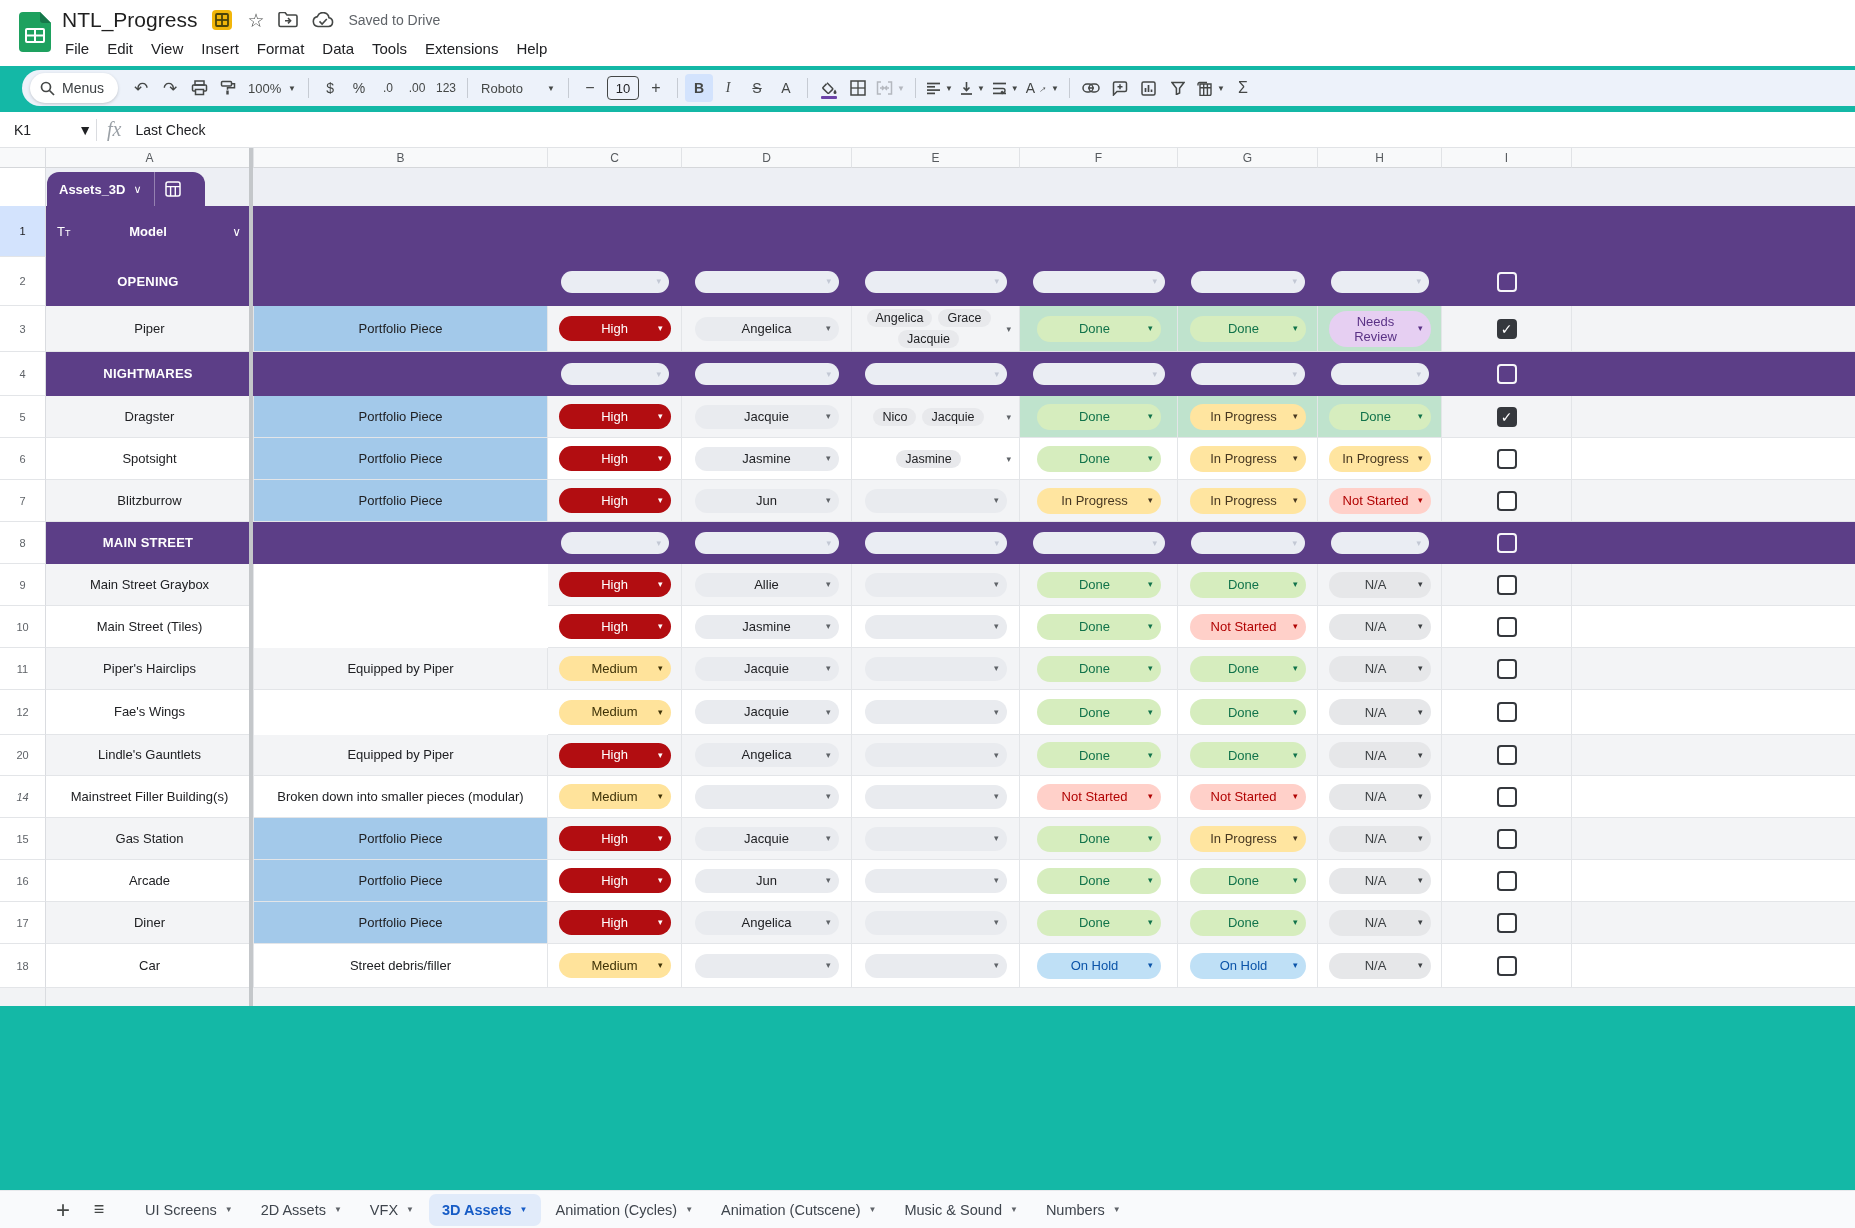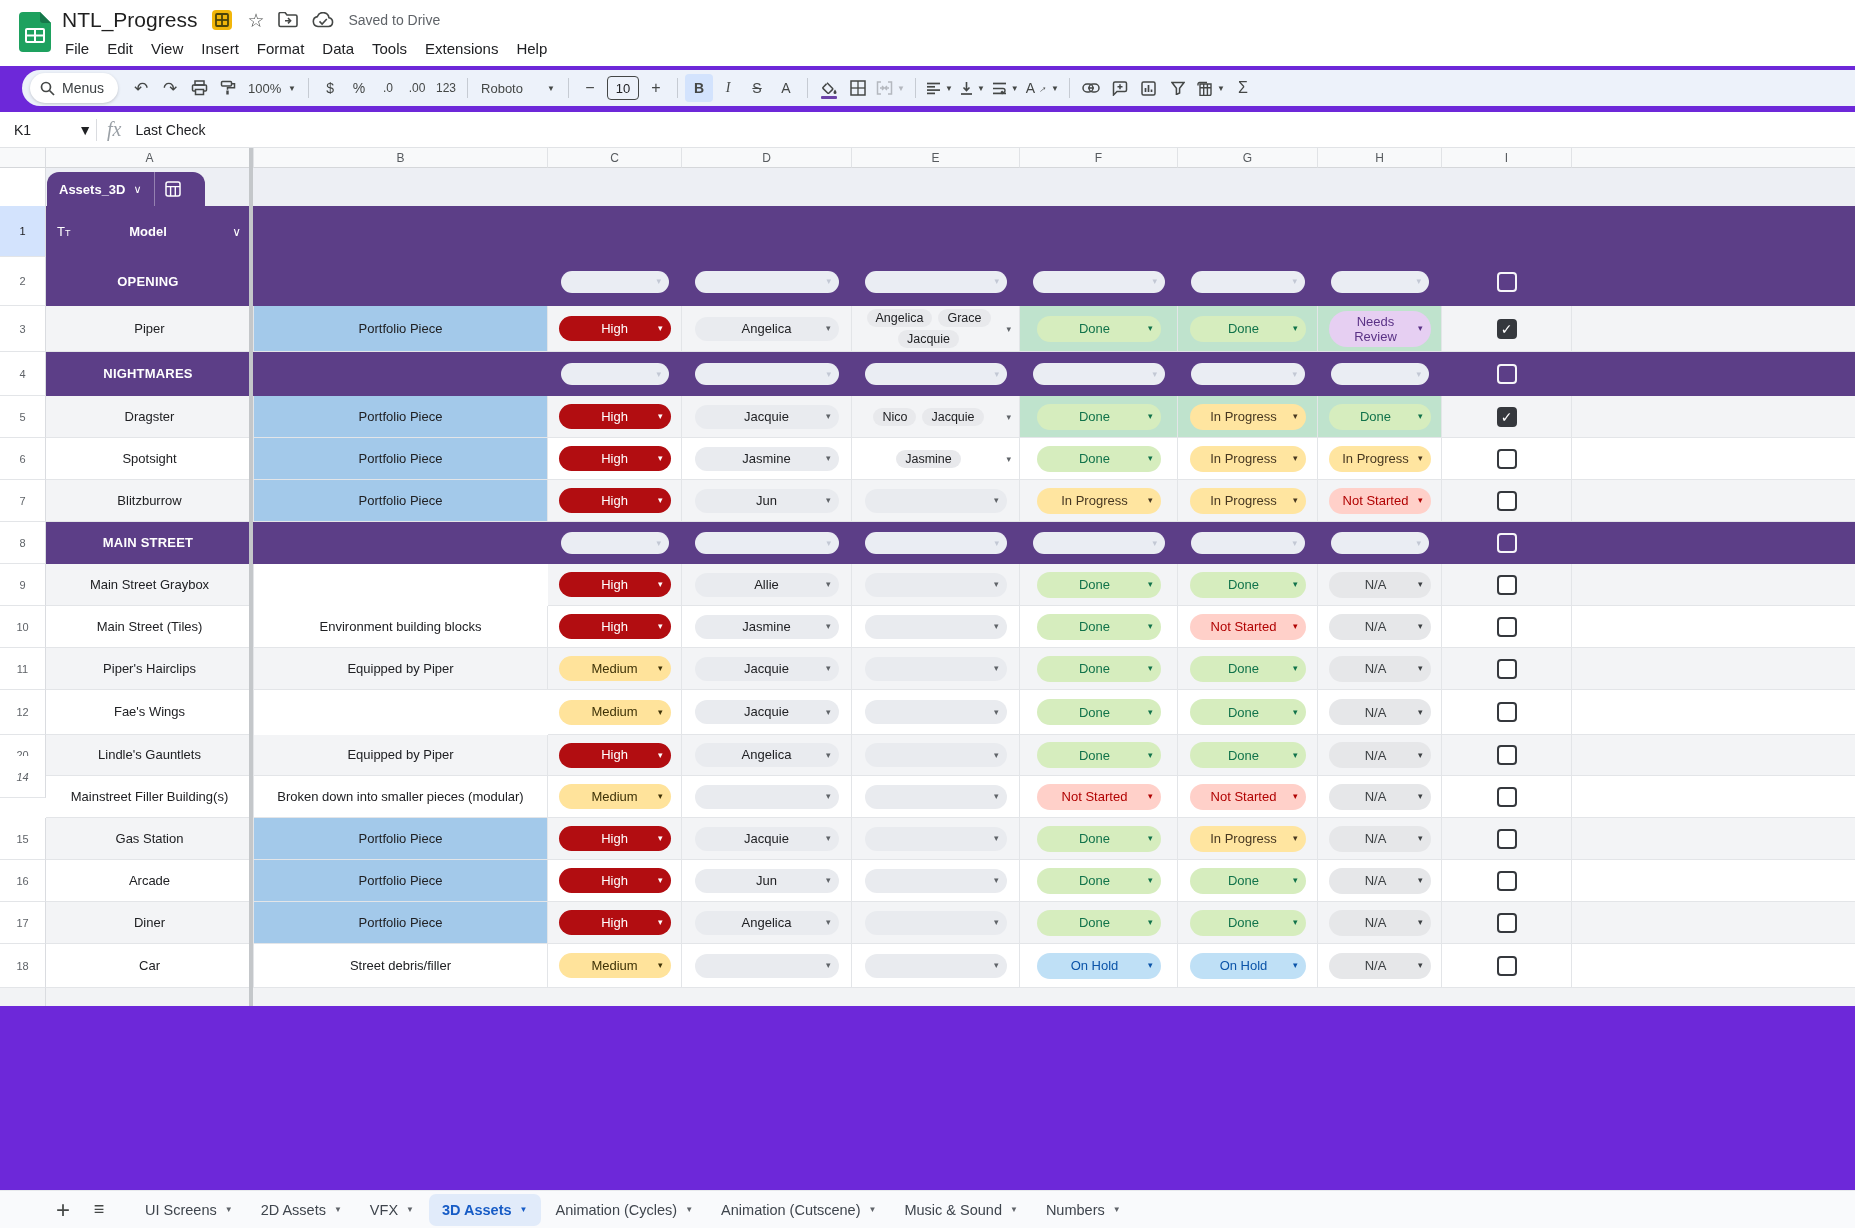--- a/index.html
+++ b/index.html
@@ -1,17 +1,17 @@
 <!DOCTYPE html>
 <html><head>
 <meta charset="utf-8">
 <style>
   * { box-sizing: border-box; margin: 0; padding: 0; }
   body { font-family: "Liberation Sans", "DejaVu Sans", sans-serif; background:#fff; }
-  #app { position:relative; width:1855px; height:1228px; background:#6d28d9; overflow:hidden; }
+  #app { position:relative; width:1855px; height:1228px; background:#14b8a6; overflow:hidden; }
 
   
   #topbar { position:absolute; left:0; top:0; width:100%; height:66px; background:#fff; }
   #logo { position:absolute; left:16px; top:12px; width:38px; height:40px; }
   #title-row { position:absolute; left:62px; top:8px; display:flex; align-items:center; gap:14px; }
   #doc-title { font-size:21px; color:#1f1f1f; }
   .tb-ico { color:#444746; font-size:17px; display:flex; align-items:center; }
   #saved-label { font-size:14px; color:#5f6368; }
   #menubar { position:absolute; left:56px; top:36px; display:flex; }
   .menu-item { font-size:15px; color:#202124; padding:4px 9px; border-radius:6px; cursor:default; }
@@ -324,21 +324,21 @@
       <div class="abs gut" style="left: 0px; top: 204px; width: 46px; height: 44px;">4</div>
       <div class="abs gut" style="left: 0px; top: 248px; width: 46px; height: 42px;">5</div>
       <div class="abs gut" style="left: 0px; top: 290px; width: 46px; height: 42px;">6</div>
       <div class="abs gut" style="left: 0px; top: 332px; width: 46px; height: 42px;">7</div>
       <div class="abs gut" style="left: 0px; top: 374px; width: 46px; height: 42px;">8</div>
       <div class="abs gut" style="left: 0px; top: 416px; width: 46px; height: 42px;">9</div>
       <div class="abs gut" style="left: 0px; top: 458px; width: 46px; height: 42px;">10</div>
       <div class="abs gut" style="left: 0px; top: 500px; width: 46px; height: 42px;">11</div>
       <div class="abs gut" style="left: 0px; top: 542px; width: 46px; height: 45px;">12</div>
       <div class="abs gut" style="left: 0px; top: 587px; width: 46px; height: 41px;">20</div>
-      <div class="abs gut" style="left: 0px; top: 608px; width: 46px; height: 42px; font-style: italic;">14</div>
+      <div class="abs gut" style="left: 0px; top: 628px; width: 46px; height: 42px; font-style: italic;">14</div>
       <div class="abs gut" style="left: 0px; top: 670px; width: 46px; height: 42px;">15</div>
       <div class="abs gut" style="left: 0px; top: 712px; width: 46px; height: 42px;">16</div>
       <div class="abs gut" style="left: 0px; top: 754px; width: 46px; height: 42px;">17</div>
       <div class="abs gut" style="left: 0px; top: 796px; width: 46px; height: 44px;">18</div>
       <div class="abs " style="left: 0px; top: 840px; width: 46px; height: 18px; background: rgb(242, 243, 245); border-right: 1px solid rgb(218, 220, 224);"></div>
       <div class="abs purple-cell" style="left: 46px; top: 58px; width: 1809px; height: 51px; background: rgb(92, 62, 135);"></div>
       <div class="abs hcell" style="left: 46px; top: 58px; width: 204px; height: 51px;">
         <span class="tt-icon">T<small>T</small></span>
         <span class="hlabel">Model</span>
         <span class="hchev">∨</span>
@@ -691,21 +691,20 @@
         <div class="pill" style="width: 102px; height: 26px; background: rgb(230, 231, 233); color: rgb(60, 64, 67);">
           <span style="padding: 0px 14px 0px 6px; line-height: 15px; text-align: center;">N/A</span>
           <span class="chev" style="color: inherit;">▾</span>
         </div>
       </div>
       <div class="abs cell" style="left: 1442px; top: 416px; width: 130px; height: 42px; background: rgb(243, 244, 246);">
         <div class="cb"></div>
       </div>
       <div class="abs cell nob" style="left: 1572px; top: 416px; width: 283px; height: 42px; background: rgb(243, 244, 246);"></div>
       <div class="abs cell" style="left: 46px; top: 458px; width: 208px; height: 42px; background: rgb(255, 255, 255);">Main Street (Tiles)</div>
-      <div class="abs cell" style="left: 254px; top: 458px; width: 294px; height: 42px; background: rgb(255, 255, 255); padding: 0px 8px;">Environment building blocks</div>
       <div class="abs cell" style="left: 548px; top: 458px; width: 134px; height: 42px; background: rgb(255, 255, 255);">
         <div class="pill" style="width: 112px; height: 25px; background: rgb(178, 13, 17); color: rgb(255, 255, 255);">
           <span style="padding: 0px 10px;">High</span>
           <span class="chev" style="color: inherit;">▾</span>
         </div>
       </div>
       <div class="abs cell" style="left: 682px; top: 458px; width: 170px; height: 42px; background: rgb(255, 255, 255);">
         <div class="pill" style="width: 144px; height: 24px; background: rgb(233, 235, 239); color: rgb(32, 33, 36);">
           <span style="padding: 0px 10px;">Jasmine</span>
           <span class="chev" style="color: rgb(95, 99, 104);">▾</span>

